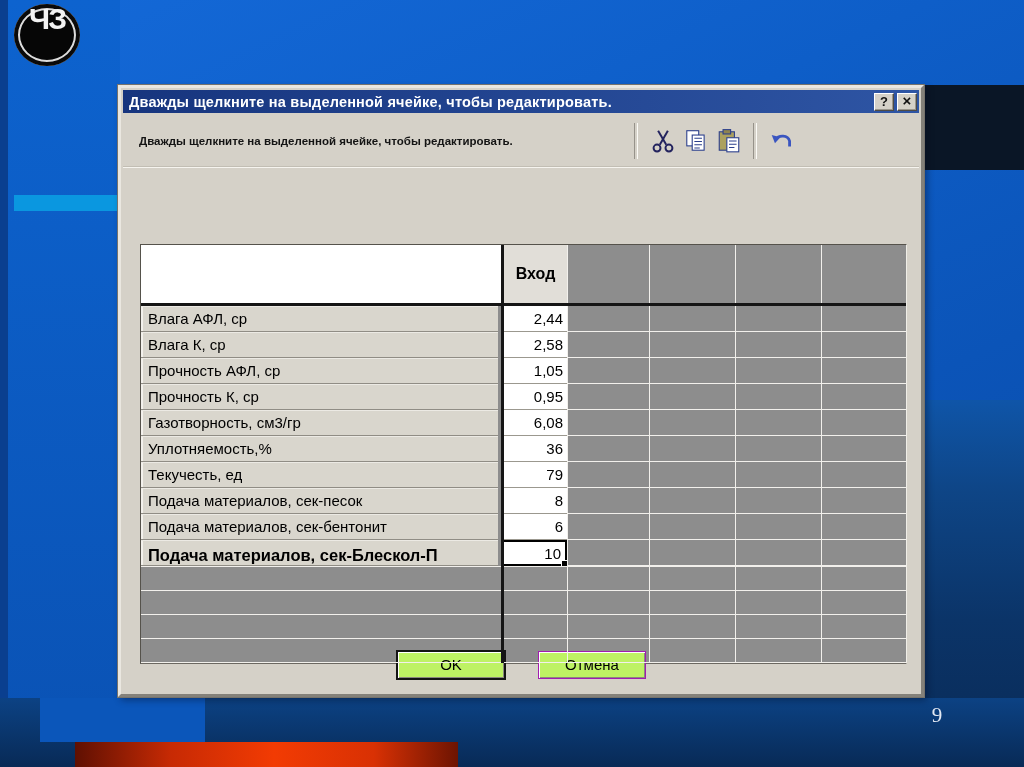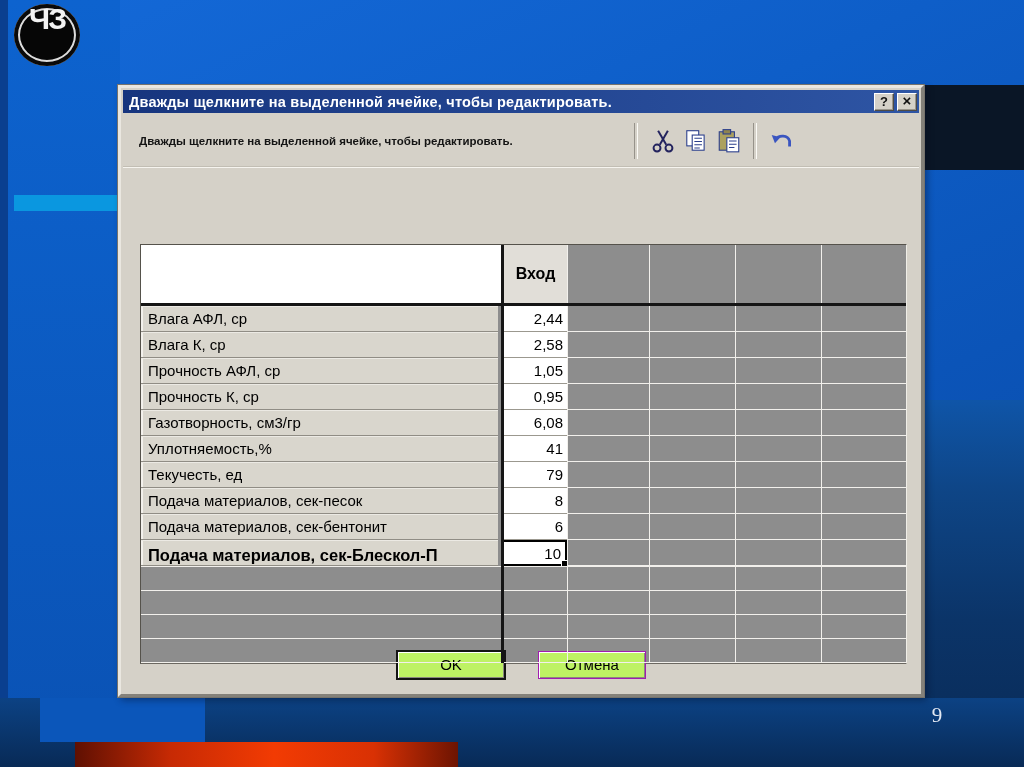--- a/index.html
+++ b/index.html
@@ -191,21 +191,21 @@
     <div class="t-value">0,95</div>
   </div>
 
   <div class="t-row">
     <div class="t-label">Газотворность, см3/гр</div>
     <div class="t-value">6,08</div>
   </div>
 
   <div class="t-row">
     <div class="t-label">Уплотняемость,%</div>
-    <div class="t-value">41</div>
+    <div class="t-value">36</div>
   </div>
 
   <div class="t-row">
     <div class="t-label">Текучесть, ед</div>
     <div class="t-value">79</div>
   </div>
 
   <div class="t-row">
     <div class="t-label">Подача материалов, сек-песок</div>
     <div class="t-value">8</div>

